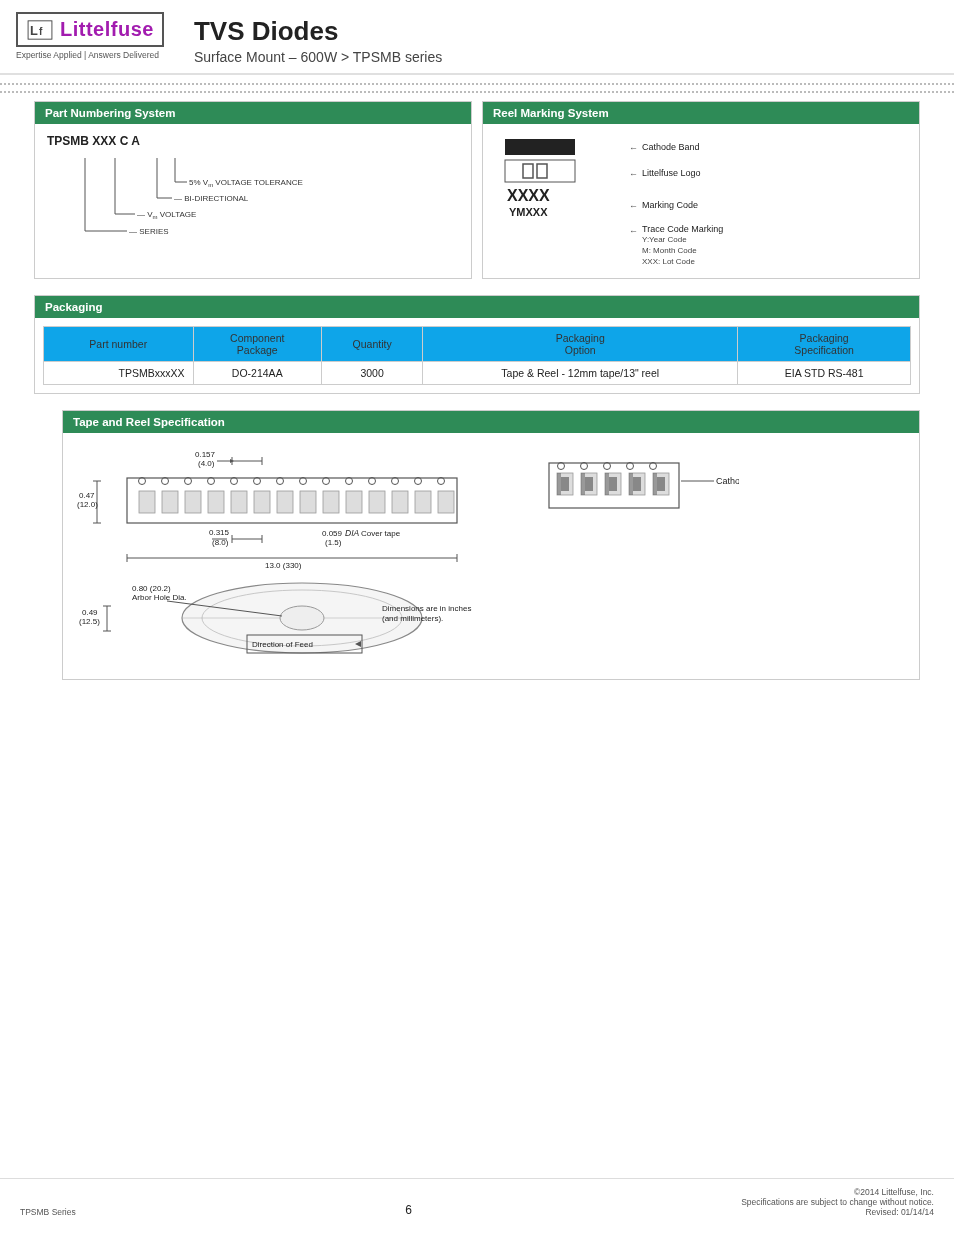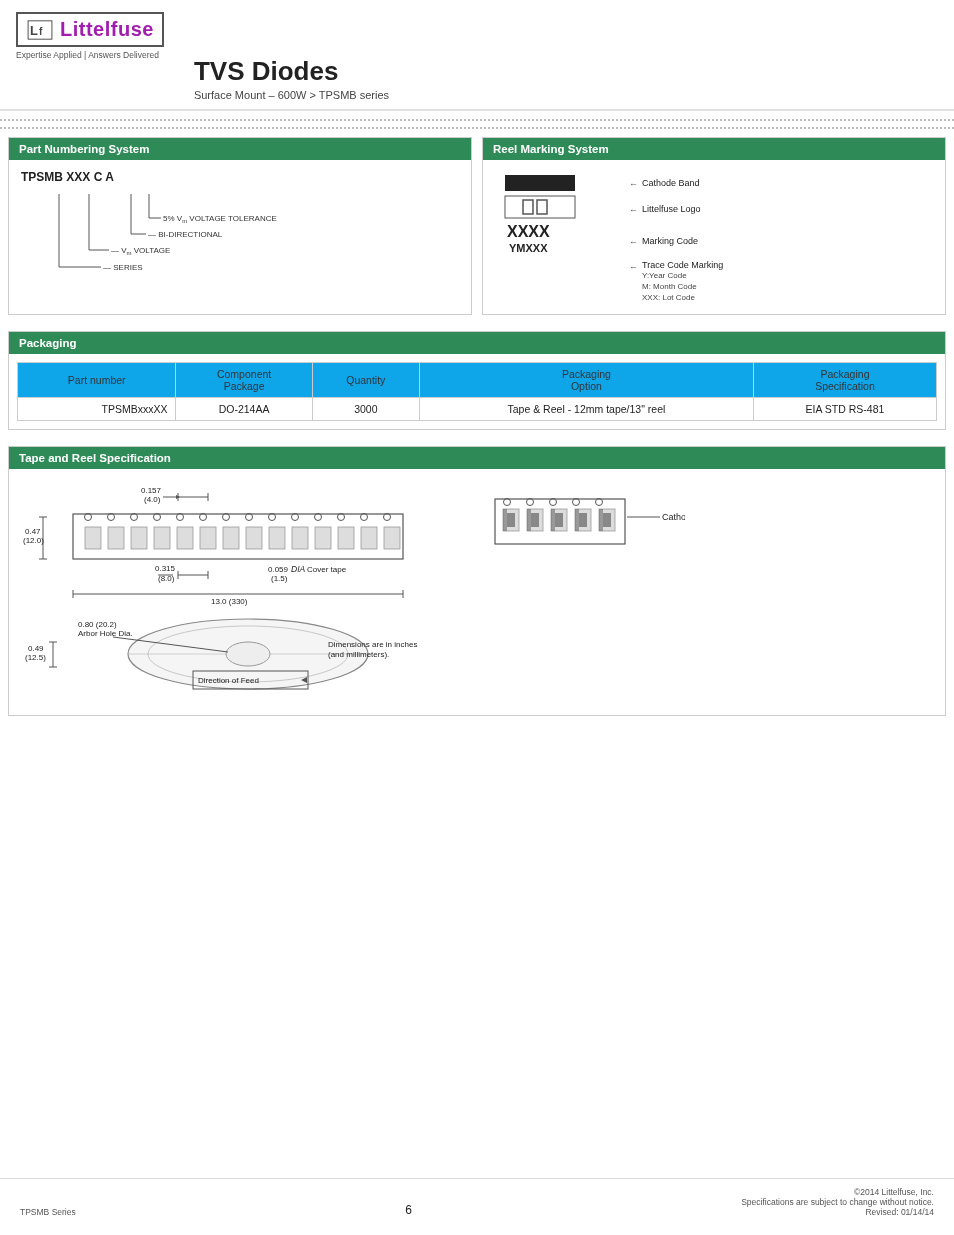--- a/index.html
+++ b/index.html
@@ -45,43 +45,42 @@
     .logo-subtitle {
       font-size: 8.5px;
       color: #555;
       margin-top: 3px;
     }
     .title-area {
       display: flex;
       flex-direction: column;
       justify-content: center;
       padding-top: 4px;
-      margin-top: 40px;
     }
     .title-main {
       font-size: 26px;
       font-weight: bold;
       color: #222;
     }
     .title-sub {
-      font-size: 11px;
+      font-size: 14px;
       color: #444;
       margin-top: 2px;
     }
 
     
     .dotted-band {
       border-top: 2px dotted #bbb;
       border-bottom: 2px dotted #bbb;
       height: 10px;
       margin: 8px 0;
     }
 
     .content {
-      padding: 0 8px;
+      padding: 0 34px;
     }
 
     
     .section-header {
       background: #2e8b57;
       color: #fff;
       font-weight: bold;
       font-size: 11.5px;
       padding: 5px 10px;
       margin-bottom: 0;
@@ -279,21 +278,21 @@
               <td>Tape &amp; Reel - 12mm tape/13" reel</td>
               <td>EIA STD RS-481</td>
             </tr>
           </tbody>
         </table>
       </div>
     </div>
   </div>
 
   <div class="tape-reel-section">
-    <div style="border:1px solid #ccc;">
+    <div style="border:1px solid #ccc;margin-left:28px;">
       <div class="section-header">Tape and Reel Specification</div>
       <div style="padding: 10px 14px 16px;">
         <div style="display:flex; gap:32px; align-items:flex-start;">
 
           <div style="position:relative; width:430px; height:220px; flex-shrink:0;">
             <svg width="430" height="220">
 
               <line x1="155" y1="18" x2="185" y2="18" stroke="#555" stroke-width="1"></line>
               <line x1="155" y1="14" x2="155" y2="22" stroke="#555" stroke-width="1"></line>
               <line x1="185" y1="14" x2="185" y2="22" stroke="#555" stroke-width="1"></line>

